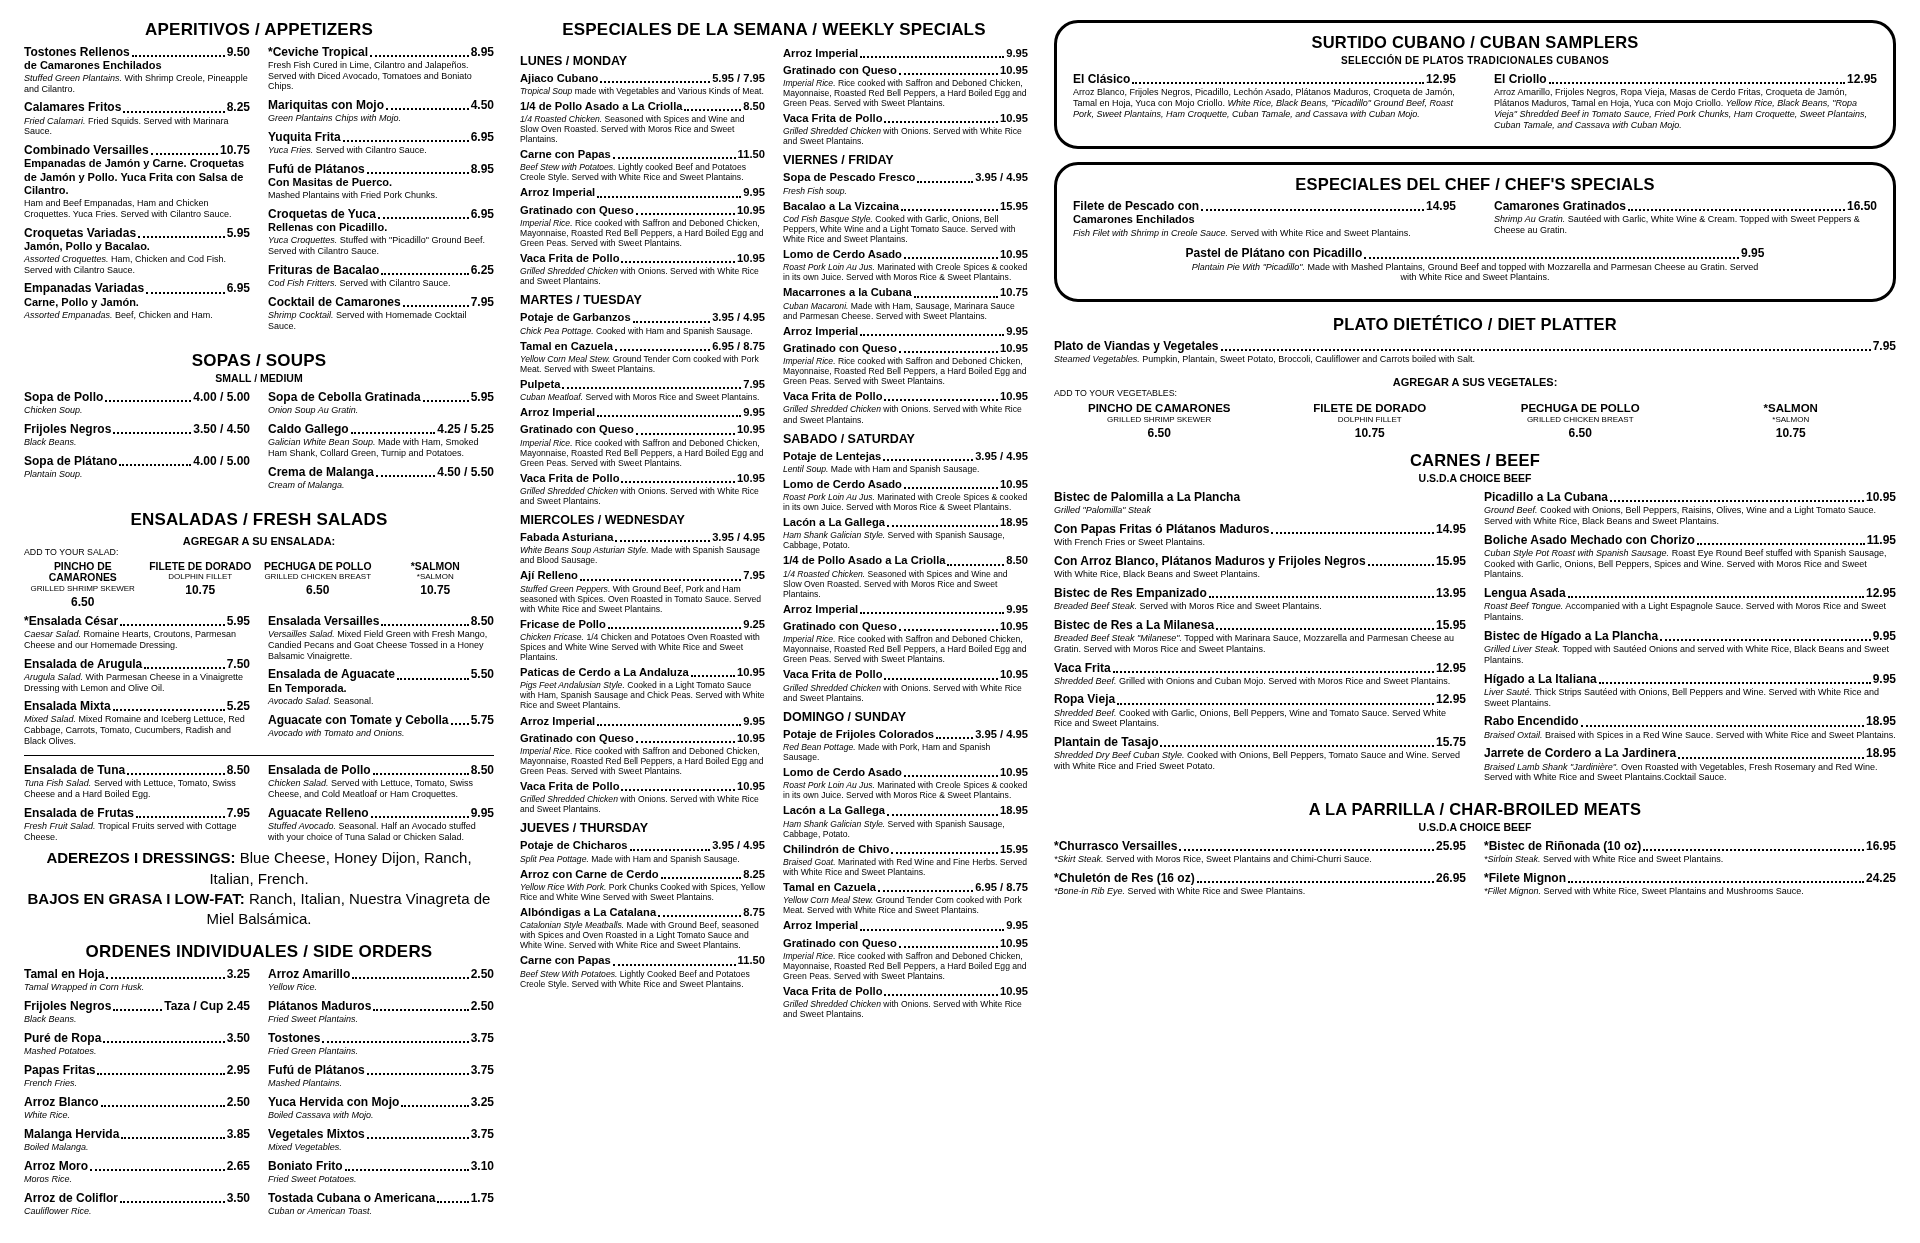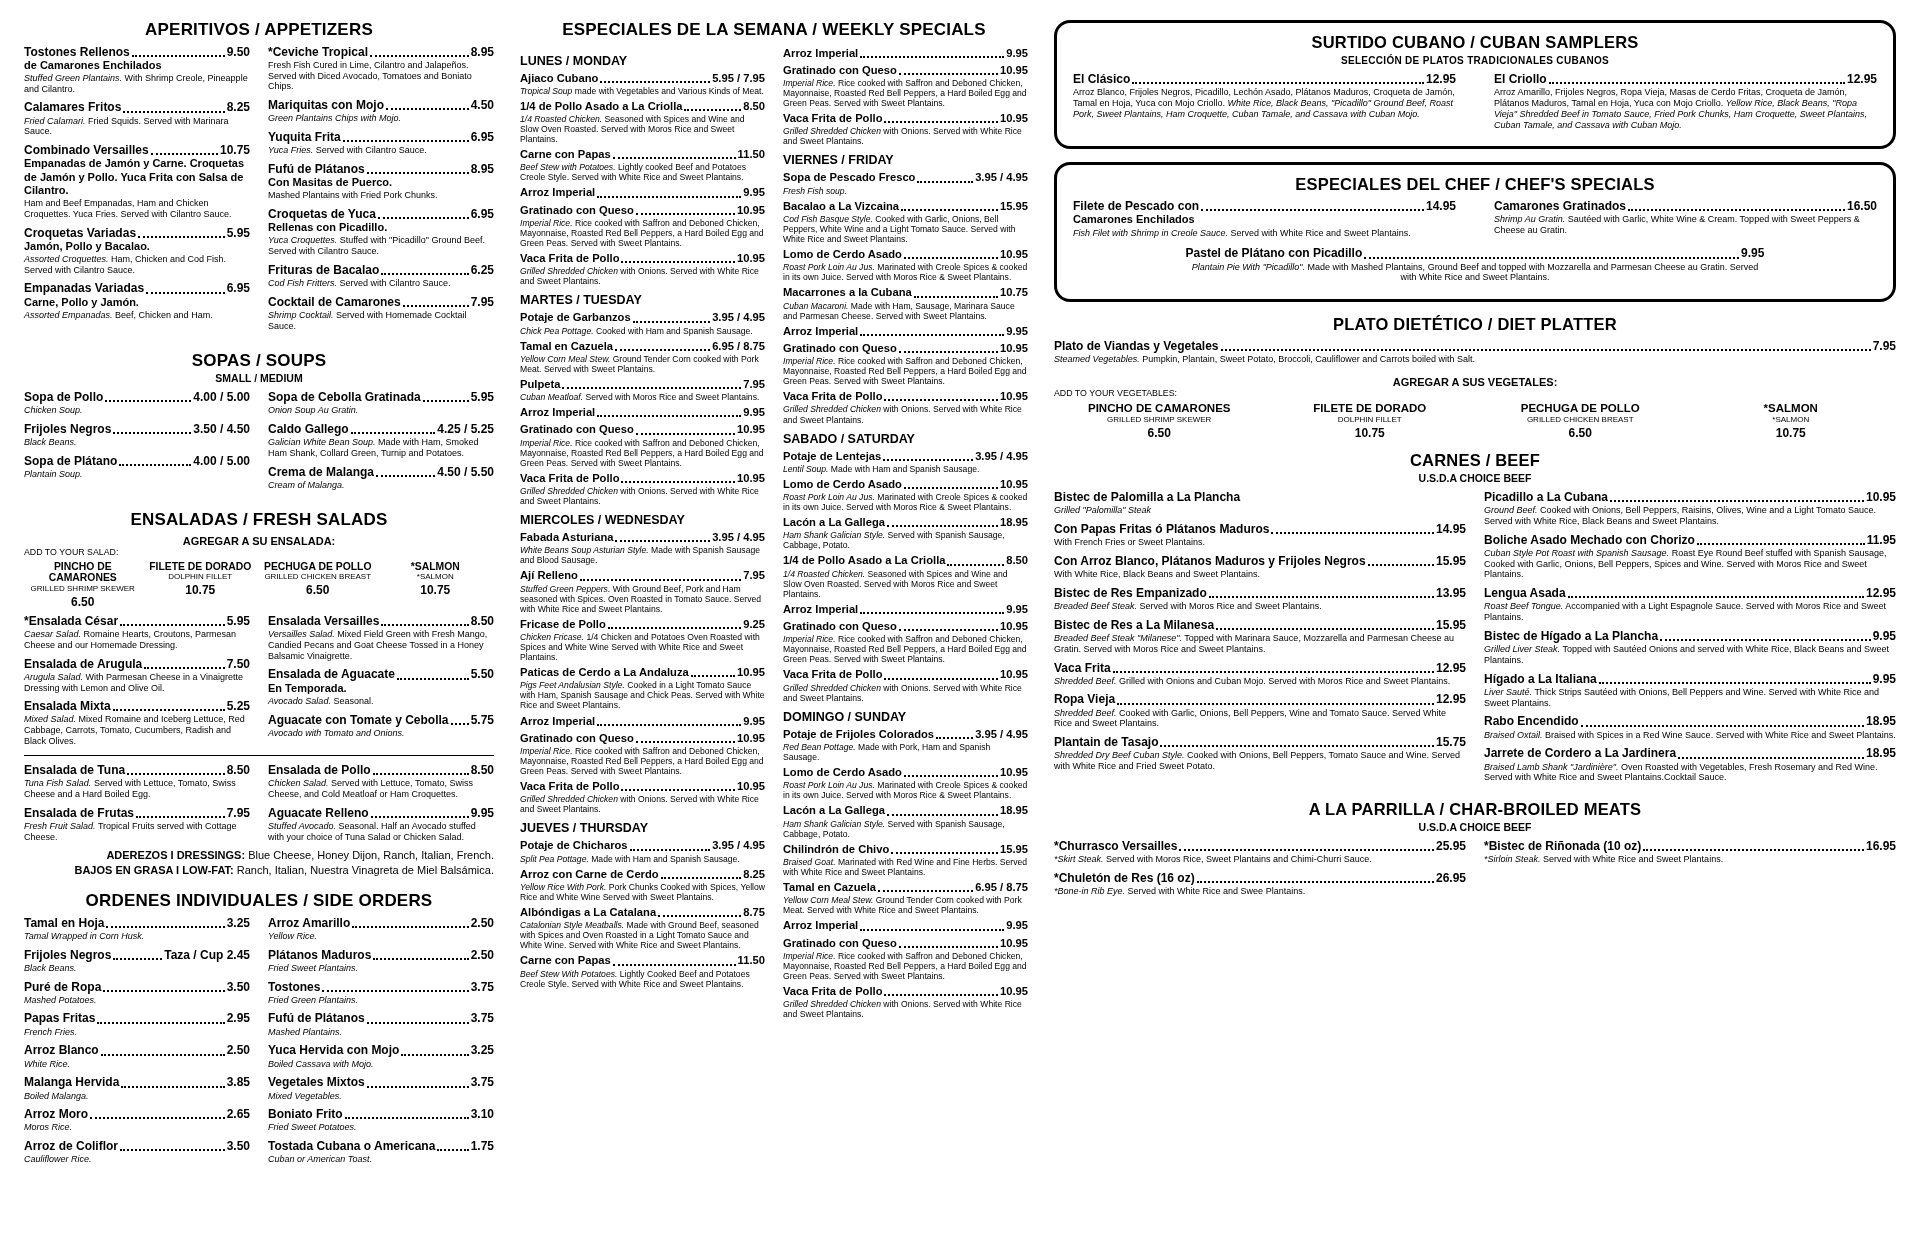--- a/index.html
+++ b/index.html
@@ -29,23 +29,23 @@
 .c2 .sec-title{margin-bottom:7px}
 .rule{border-top:1.5px solid #000;margin:2px 0 7px}
 .addon-hd1{font-size:11px;font-weight:700;text-align:center;margin-top:2px}
 .addon-hd2{font-size:8.8px;text-align:left;margin-bottom:4px}
 .addon-row{display:flex;text-align:center;margin-bottom:5px}
 .addon{flex:1;padding:0 3px}
 .an{font-size:11.5px;font-weight:700;line-height:1.12}
 .as{font-size:8px;line-height:1.25}
 .ap{font-size:12px;font-weight:700;margin-top:1px}
 .c1 .an{font-size:10.4px}
-.dress{font-size:11px;text-align:right;line-height:1.35}
+.dress{font-size:15px;text-align:center;line-height:1.35}
 .dl{font-weight:700}
-.box{border:3px solid #000;border-radius:16px;padding:10px 16px;margin-bottom:13px}
+.box{border:3px solid #000;border-radius:24px;padding:10px 16px;margin-bottom:13px}
 .box .twocol{gap:38px}
 .box-sub{font-size:10px;font-weight:700;text-align:center;letter-spacing:.3px;margin:-2px 0 6px}
 .center-item{width:72%;margin:2px auto 0}
 .center-item .desc{text-align:center}
 .c3 .sec-title{font-size:16.5px}
 .c3 section{margin-bottom:11px}
 </style>
 </head>
 <body>
 
@@ -1139,18 +1139,26 @@
           </div>
         <div id="grill-r">
             <div class="item">
               <div class="row">
                 <span class="nm">*Bistec de Riñonada (10 oz)</span>
                 <span class="dots"></span>
                 <span class="pr">16.95</span>
               </div>
               <div class="desc"><span class="it">*Sirloin Steak.</span> <span class="rg">Served with White Rice and Sweet Plantains.</span></div>
             </div>
+            <div class="item">
+              <div class="row">
+                <span class="nm">*Filete Mignon</span>
+                <span class="dots"></span>
+                <span class="pr">24.25</span>
+              </div>
+              <div class="desc"><span class="it">*Fillet Mignon.</span> <span class="rg">Served with White Rice, Sweet Plantains and Mushrooms Sauce.</span></div>
+            </div>
           </div>
       </div>
     </section>
   </div>
 
 </div>
 
 </body></html>

